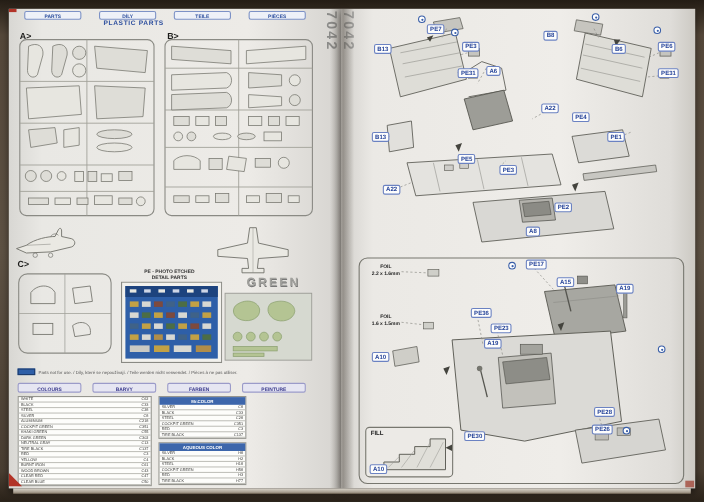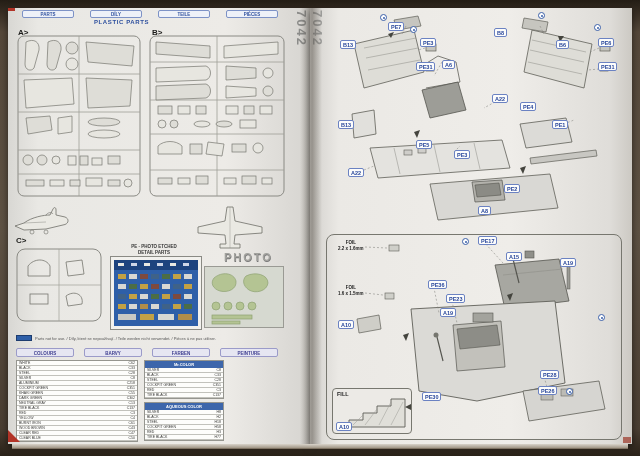--- a/index.html
+++ b/index.html
@@ -222,21 +222,21 @@
         <rect x="41" y="48" width="8" height="5" fill="#d8d8d2"></rect>
         <rect x="52" y="48" width="8" height="5" fill="#3f6288"></rect>
         <rect x="63" y="48" width="8" height="5" fill="#c2a145"></rect>
         <rect x="74" y="48" width="8" height="5" fill="#4c6d45"></rect>
       <rect x="8" y="58" width="18" height="6" fill="#c9c9c3"></rect>
         <rect x="30" y="58" width="14" height="6" fill="#c2a145"></rect>
         <rect x="48" y="58" width="16" height="6" fill="#d8d8d2"></rect>
         <rect x="68" y="58" width="14" height="6" fill="#b08d4a"></rect>
     </svg>
 
-    <div class="mask-logo">PHOTO</div>
+    <div class="mask-logo">GREEN</div>
     <svg class="art" style="left:196px;top:258px" width="80" height="62" viewBox="0 0 80 62">
       <rect x="0.5" y="0.5" width="79" height="61" fill="#d6d9d0" stroke="#9a9a94" stroke-width="1"></rect>
       <path d="M10,12 C18,5 30,7 32,15 C33,23 24,27 16,25 C9,23 6,17 10,12 Z" fill="#b4c493" stroke="#8ea272" stroke-width="0.7"></path>
       <path d="M42,10 C52,5 64,9 64,17 C63,25 52,28 45,24 C39,20 38,14 42,10 Z" fill="#b4c493" stroke="#8ea272" stroke-width="0.7"></path>
       <circle cx="12" cy="40" r="4" fill="#b4c493" stroke="#8ea272" stroke-width="0.7"></circle>
       <circle cx="24" cy="40" r="4" fill="#b4c493" stroke="#8ea272" stroke-width="0.7"></circle>
       <circle cx="36" cy="40" r="4" fill="#b4c493" stroke="#8ea272" stroke-width="0.7"></circle>
       <circle cx="48" cy="40" r="4" fill="#b4c493" stroke="#8ea272" stroke-width="0.7"></circle>
       <rect x="8" y="49" width="40" height="4" fill="#b4c493" stroke="#8ea272" stroke-width="0.7"></rect>
       <rect x="8" y="55" width="28" height="3" fill="#b4c493" stroke="#8ea272" stroke-width="0.7"></rect>

